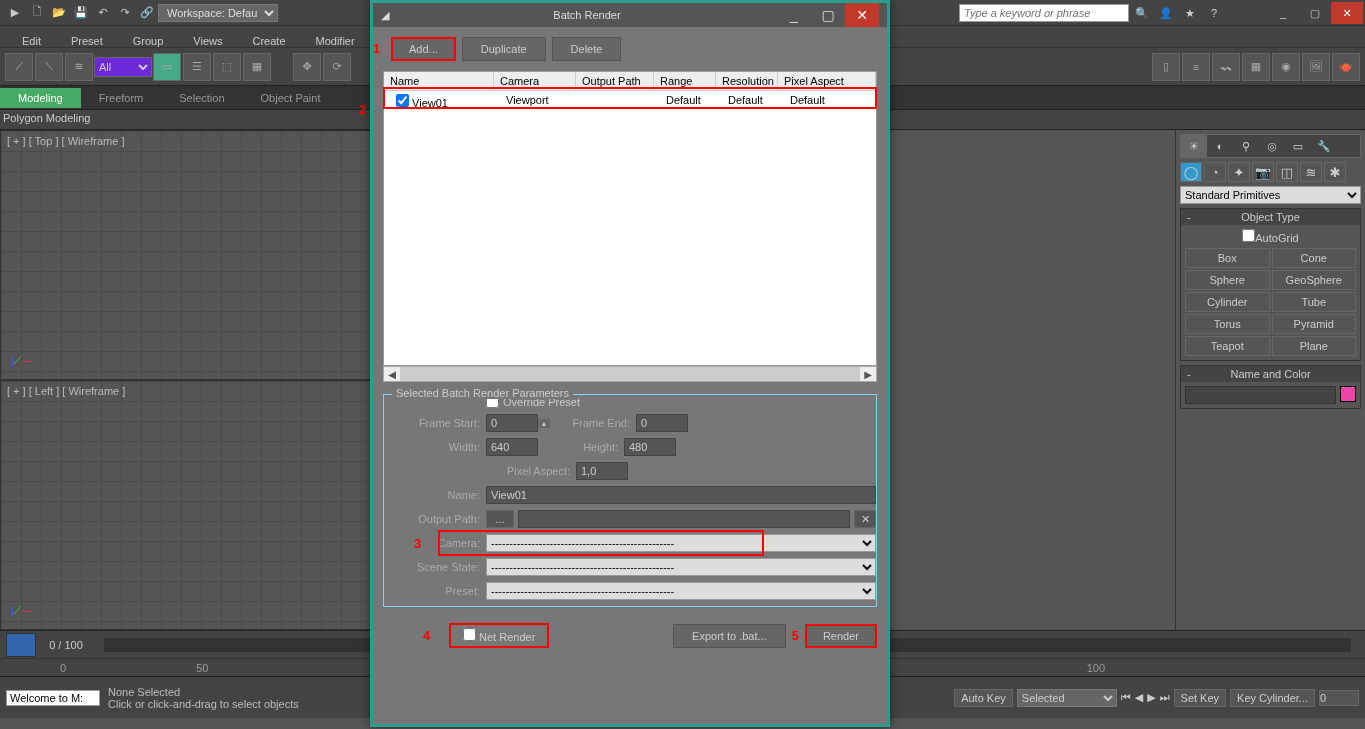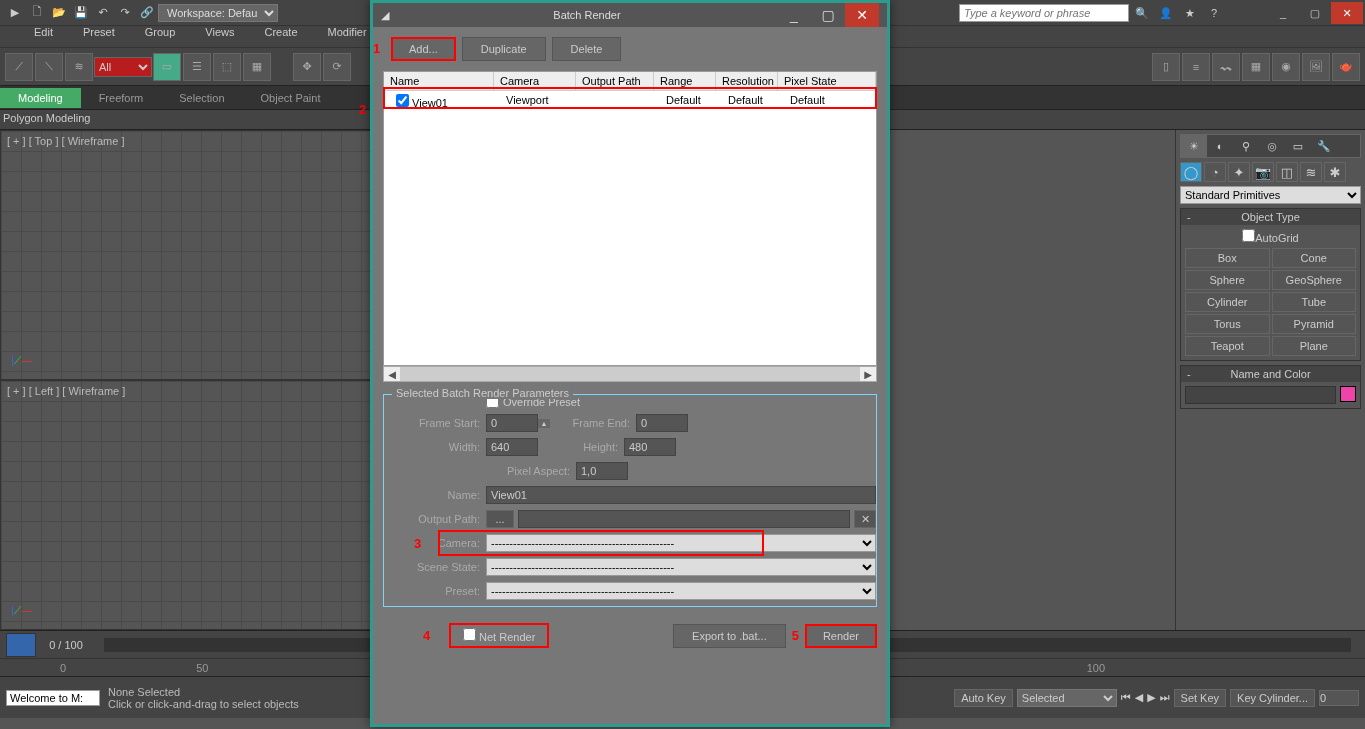--- a/index.html
+++ b/index.html
@@ -1,24 +1,24 @@
 <!DOCTYPE html>
 <html><head>
 <meta charset="utf-8">
 <style>
 *{margin:0;padding:0;box-sizing:border-box;font-family:Tahoma,sans-serif;font-size:11px;}
 body{background:#555;color:#ccc;width:1365px;height:729px;overflow:hidden;position:relative;}
 .topbar{height:26px;background:#444;display:flex;align-items:center;padding:0 4px;border-bottom:1px solid #333;}
 .topbar .icn{width:20px;height:20px;display:inline-flex;align-items:center;justify-content:center;margin:0 1px;color:#ccc;cursor:pointer;}
 .workspace-sel{background:#666;border:1px solid #777;color:#ddd;height:18px;padding:0 4px;width:120px;}
-.menubar{height:22px;background:#444;display:flex;align-items:flex-start;padding:0 34px;border-bottom:1px solid #333;}
+.menubar{height:22px;background:#444;display:flex;align-items:flex-end;padding:0 22px;border-bottom:1px solid #333;}
 .menubar span{margin-right:30px;color:#ccc;cursor:pointer;}
 .toolbar{height:38px;background:#444;display:flex;align-items:center;padding:0 4px;border-bottom:1px solid #222;}
 .toolbar .tbtn{width:28px;height:28px;display:inline-flex;align-items:center;justify-content:center;margin:0 1px;background:#555;border:1px solid #666;color:#aaa;cursor:pointer;}
-.toolbar select{background:#b91c1c;color:#ccc;border:1px solid #666;height:20px;width:58px;}
+.toolbar select{background:#6d28d9;color:#ccc;border:1px solid #666;height:20px;width:58px;}
 .ribbon{height:24px;background:#333;display:flex;align-items:center;border-bottom:1px solid #222;}
 .ribbon .tab{padding:4px 18px;color:#999;cursor:pointer;}
 .ribbon .tab.active{background:#4a6;color:#fff;}
 .subribbon{height:20px;background:#444;padding:2px 3px;color:#ccc;border-bottom:1px solid #222;}
 .main{display:flex;height:500px;}
 .viewports{flex:1;background:#555;display:flex;flex-direction:column;position:relative;}
 .vp{flex:1;border:1px solid #333;background:linear-gradient(to right,#4a4a4a 1px,transparent 1px),linear-gradient(to bottom,#4a4a4a 1px,transparent 1px);background-size:20px 20px;background-color:#555;position:relative;}
 .vp-label{position:absolute;top:4px;left:6px;color:#bbb;font-size:11px;}
 .rpanel{width:190px;background:#555;border-left:1px solid #333;padding:4px;}
 .rpanel .tabs{display:flex;margin-bottom:4px;background:#444;border:1px solid #666;}
@@ -258,21 +258,21 @@
     </div>
 
     <div style="position:relative;">
       <div class="list">
         <div class="list-hdr">
           <span style="width:110px;">Name</span>
           <span style="width:82px;">Camera</span>
           <span style="width:78px;">Output Path</span>
           <span style="width:62px;">Range</span>
           <span style="width:62px;">Resolution</span>
-          <span style="flex:1;">Pixel State</span>
+          <span style="flex:1;">Pixel Aspect</span>
         </div>
         <div class="list-row">
           <span class="cell" style="width:110px;"><input type="checkbox" checked="" style=""> <span>View01</span></span>
           <span class="cell" style="width:82px;">Viewport</span>
           <span class="cell" style="width:78px;"></span>
           <span class="cell" style="width:62px;">Default</span>
           <span class="cell" style="width:62px;">Default</span>
           <span class="cell">Default</span>
         </div>
       </div>

